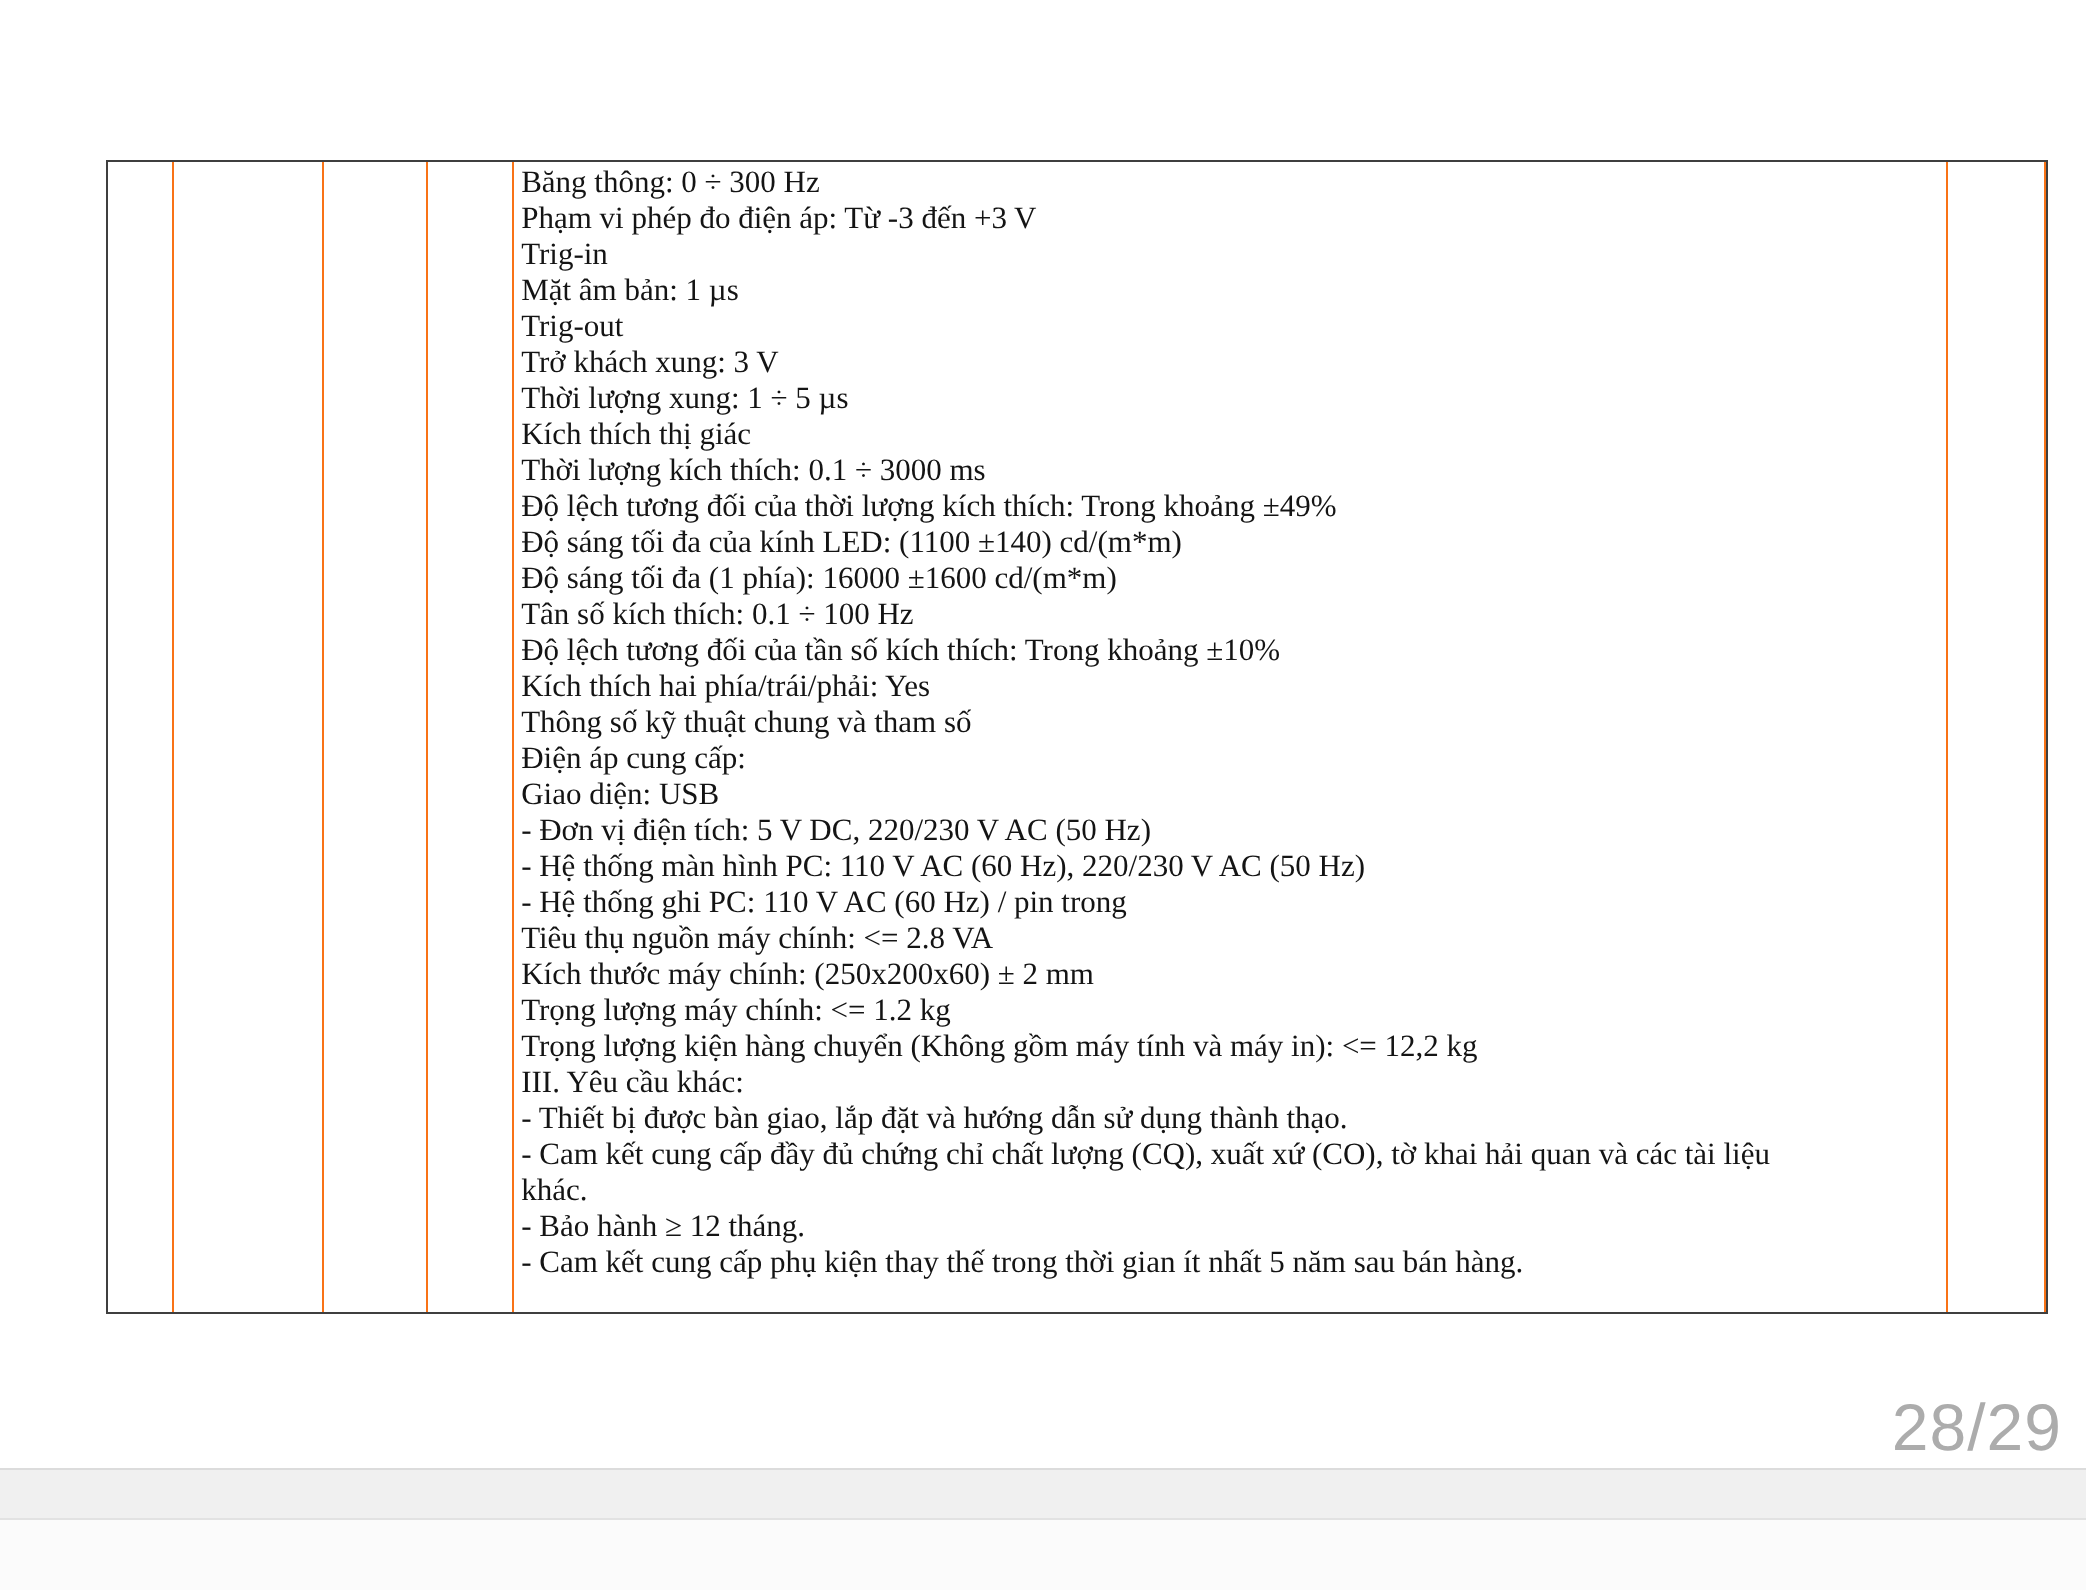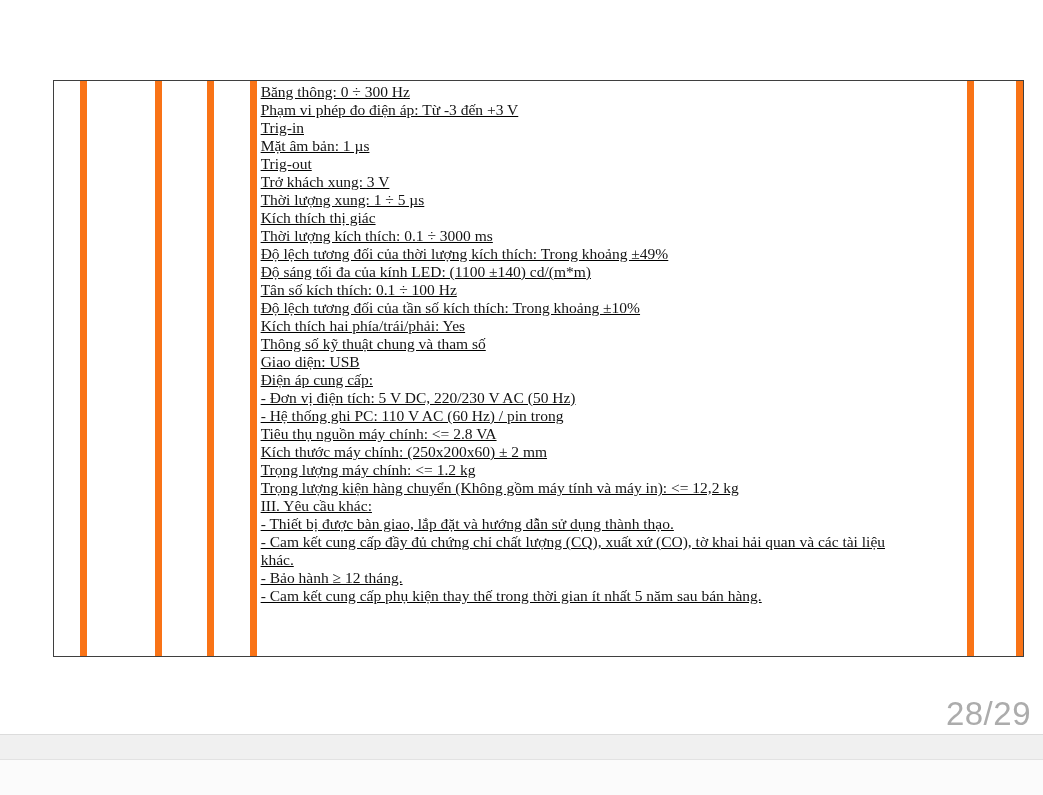--- a/index.html
+++ b/index.html
@@ -33,23 +33,22 @@
     width: 971px;
     height: 577px;
     border: 1px solid #3f3f3f;
     display: flex;
     flex-direction: row;
     box-sizing: border-box;
     background: #ffffff;
   }
   .spec-table .col {
     box-sizing: border-box;
-    border-right: 7px solid #f97316;
+    border-right: 1px solid #f97316;
     height: 100%;
-    text-decoration: underline;
   }
   .col-1 { width: 33px; }
   .col-2 { width: 75px; }
   .col-3 { width: 52px; }
   .col-4 { width: 43px; }
   .col-spec {
     width: 719px;
     padding: 2px 2px 0 4px;
     overflow: hidden;
   }
@@ -115,27 +114,29 @@
           <div class="spec-line">Phạm vi phép đo điện áp: Từ -3 đến +3 V</div>
           <div class="spec-line">Trig-in</div>
           <div class="spec-line">Mặt âm bản: 1 µs</div>
           <div class="spec-line">Trig-out</div>
           <div class="spec-line">Trở khách xung: 3 V</div>
           <div class="spec-line">Thời lượng xung: 1 ÷ 5 µs</div>
           <div class="spec-line">Kích thích thị giác</div>
           <div class="spec-line">Thời lượng kích thích: 0.1 ÷ 3000 ms</div>
           <div class="spec-line">Độ lệch tương đối của thời lượng kích thích: Trong khoảng ±49%</div>
           <div class="spec-line">Độ sáng tối đa của kính LED: (1100 ±140) cd/(m*m)</div>
+          <div class="spec-line">Độ sáng tối đa (1 phía): 16000 ±1600 cd/(m*m)</div>
           <div class="spec-line">Tân số kích thích: 0.1 ÷ 100 Hz</div>
           <div class="spec-line">Độ lệch tương đối của tần số kích thích: Trong khoảng ±10%</div>
           <div class="spec-line">Kích thích hai phía/trái/phải: Yes</div>
           <div class="spec-line">Thông số kỹ thuật chung và tham số</div>
+          <div class="spec-line">Điện áp cung cấp:</div>
           <div class="spec-line">Giao diện: USB</div>
-          <div class="spec-line">Điện áp cung cấp:</div>
           <div class="spec-line">- Đơn vị điện tích: 5 V DC, 220/230 V AC (50 Hz)</div>
+          <div class="spec-line">- Hệ thống màn hình PC: 110 V AC (60 Hz), 220/230 V AC (50 Hz)</div>
           <div class="spec-line">- Hệ thống ghi PC: 110 V AC (60 Hz) / pin trong</div>
           <div class="spec-line">Tiêu thụ nguồn máy chính: &lt;= 2.8 VA</div>
           <div class="spec-line">Kích thước máy chính: (250x200x60) ± 2 mm</div>
           <div class="spec-line">Trọng lượng máy chính: &lt;= 1.2 kg</div>
           <div class="spec-line">Trọng lượng kiện hàng chuyển (Không gồm máy tính và máy in): &lt;= 12,2 kg</div>
           <div class="spec-line">III. Yêu cầu khác:</div>
           <div class="spec-line">- Thiết bị được bàn giao, lắp đặt và hướng dẫn sử dụng thành thạo.</div>
           <div class="spec-line">- Cam kết cung cấp đầy đủ chứng chỉ chất lượng (CQ), xuất xứ (CO), tờ khai hải quan và các tài liệu</div>
           <div class="spec-line">khác.</div>
           <div class="spec-line">- Bảo hành ≥ 12 tháng.</div>

